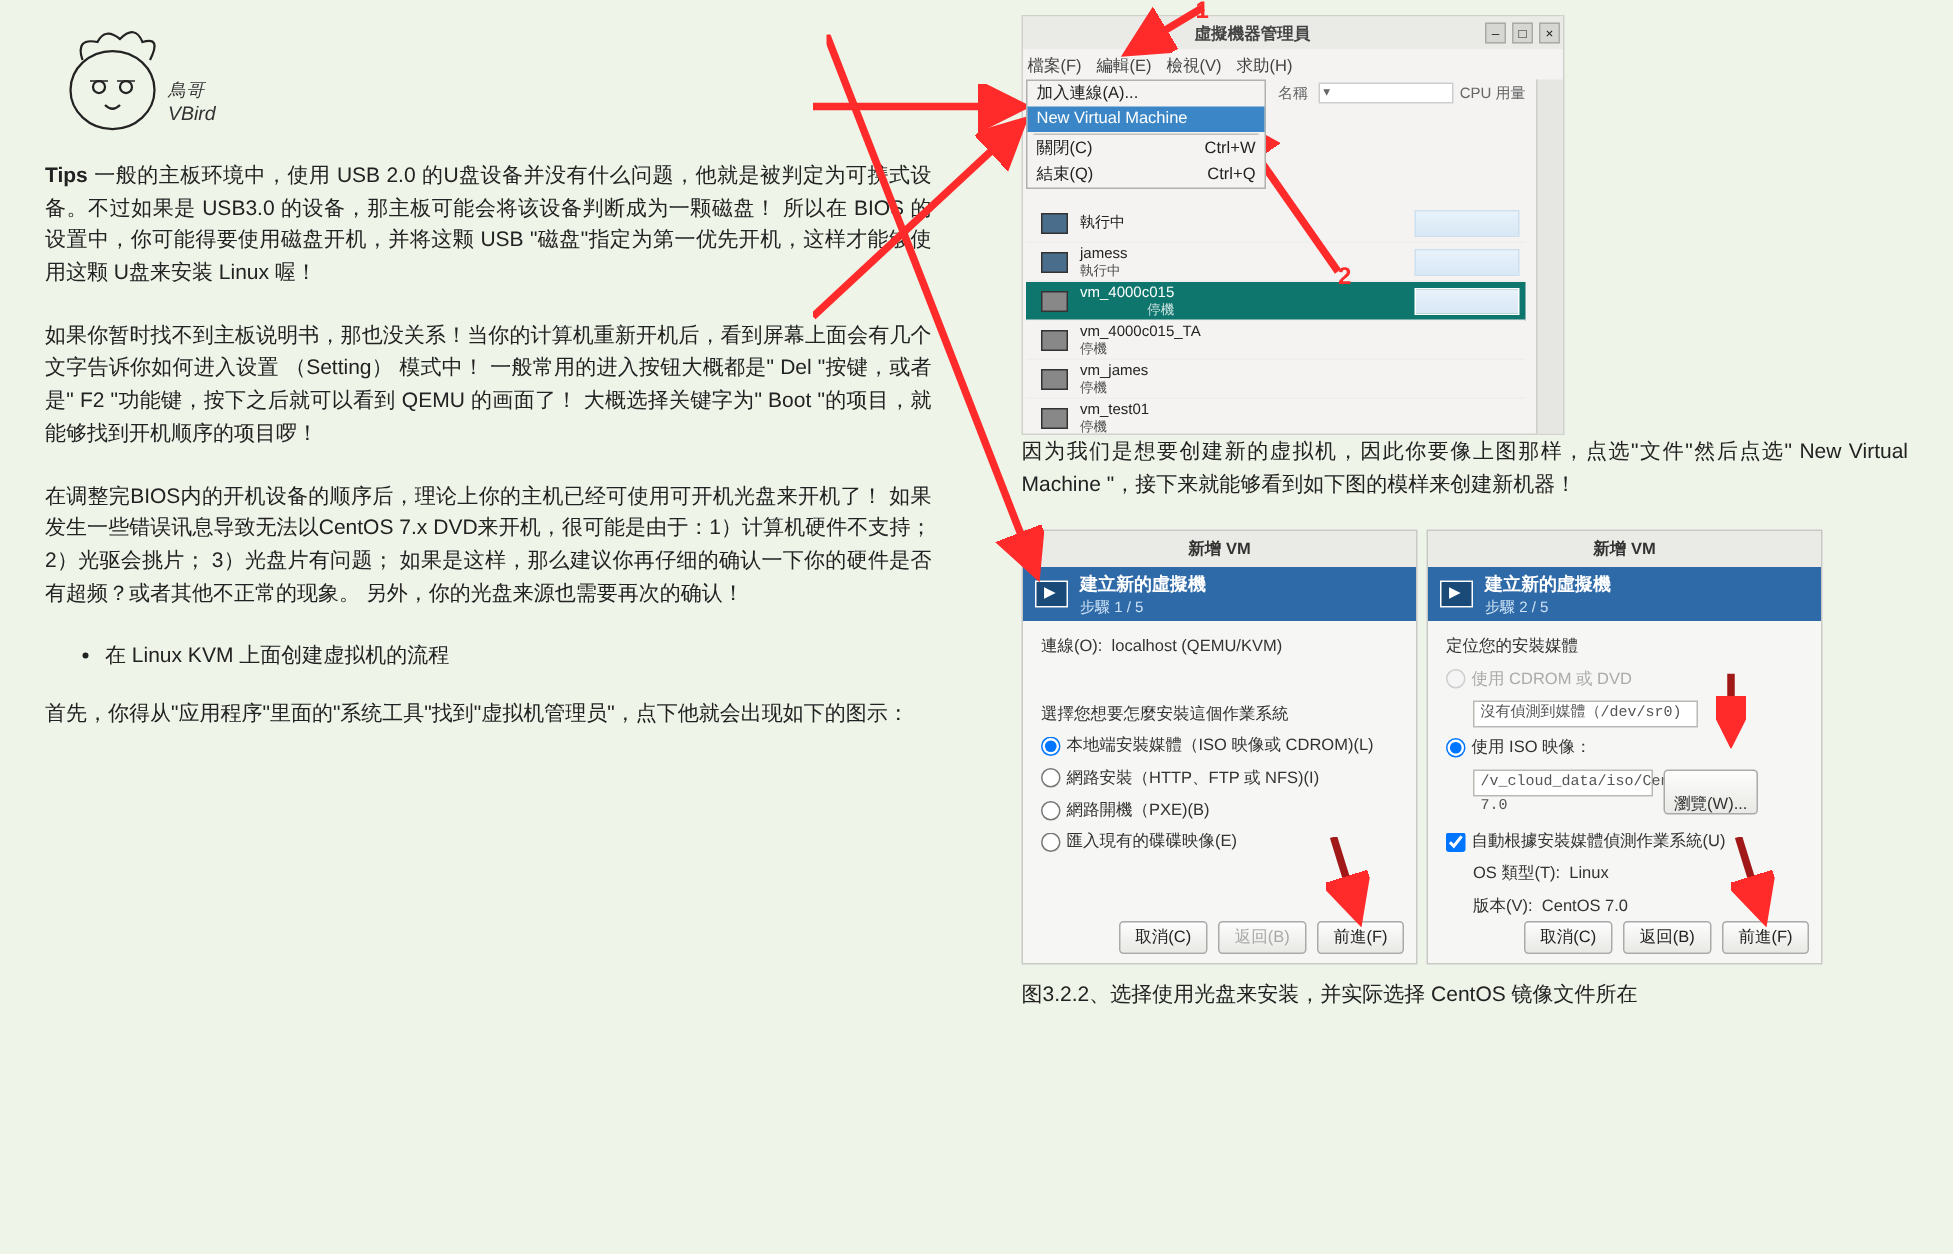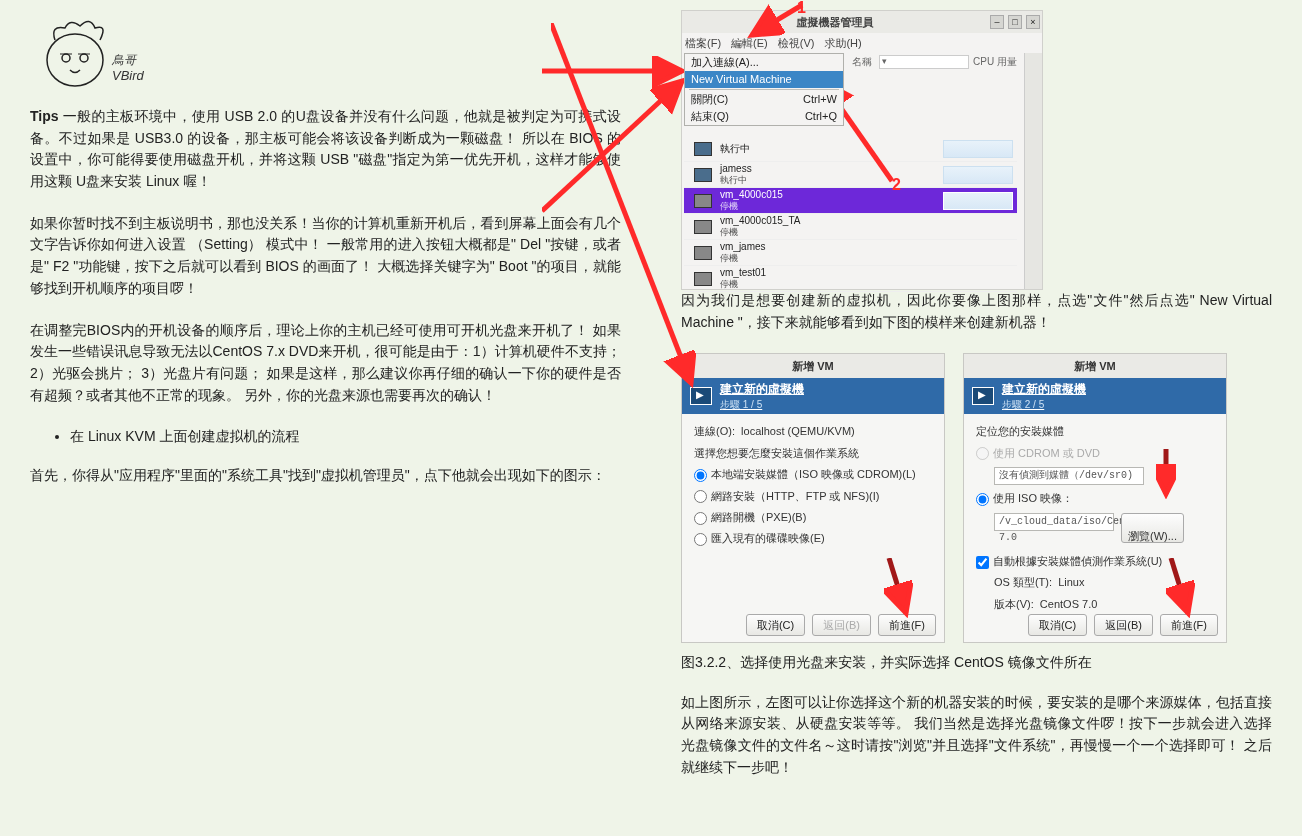--- a/index.html
+++ b/index.html
@@ -23,34 +23,34 @@
 .fig321 .menubar span { margin-right: 10px; }
 .fig321 .dropdown { position: absolute; left: 2px; top: 42px; width: 160px; background: #f4f3f2; border: 1px solid #b0b0ac; font-size: 11px; z-index: 5; }
 .fig321 .dropdown .item { height: 17px; padding: 0 6px; line-height: 17px; display: flex; justify-content: space-between; }
 .fig321 .dropdown .item.sel { background: #3b86c6; color: #fff; }
 .fig321 .dropdown .sep { height: 1px; background: #c0c0bc; margin: 1px 4px; }
 .fig321 .header { position: absolute; left: 165px; top: 42px; right: 25px; height: 20px; font-size: 10px; color: #666; display: flex; align-items: center; padding-bottom: 2px; }
 .fig321 .header .hname { flex: 1; padding-left: 5px; }
 .fig321 .header .hsel { width: 90px; border: 1px solid #ccc; background: #fff; height: 14px; font-size: 9px; padding-left: 2px; margin-right: 4px; }
 .fig321 .vmlist { position: absolute; left: 2px; top: 125px; right: 25px; }
 .fig321 .vm { height: 26px; display: flex; align-items: center; padding-left: 10px; border-bottom: 1px solid #eee; }
-.fig321 .vm.sel { background: #6d28d9; color: #fff; }
+.fig321 .vm.sel { background: #0f766e; color: #fff; text-align: right; }
 .fig321 .vm .icn { width: 18px; height: 14px; background: #4a6d8c; border: 1px solid #333; margin-right: 8px; }
 .fig321 .vm .icn.off { background: #888; }
 .fig321 .vm .txt { font-size: 10px; line-height: 1.1; }
 .fig321 .vm .st { font-size: 9px; color: inherit; opacity: 0.8; }
 .fig321 .vm .graph { width: 70px; height: 18px; border: 1px solid #cce0f0; margin-left: auto; margin-right: 4px; background: linear-gradient(#e8f2fa,#d8e8f6); }
 .fig321 .scroll { position: absolute; right: 0; top: 42px; width: 18px; bottom: 0; background: #e6e6e2; border-left: 1px solid #ccc; }
 .redarrow1 { position: absolute; stroke: #ff2a2a; fill: #ff2a2a; }
 
 
-.fig322 { display: flex; gap: 18px; position: relative; }
+.fig322 { display: flex; gap: 6px; position: relative; }
 .dlg { width: 264px; height: 290px; background: #f6f6f4; border: 1px solid #c8c8c4; position: relative; font-size: 11px; }
 .dlg .dtitle { height: 24px; background: #eaeae6; text-align: center; font-size: 11px; font-weight: bold; line-height: 24px; color: #333; }
-.dlg .dhead { height: 36px; background: #2f6aa8; color: #fff; display: flex; align-items: center; padding-left: 8px; text-decoration: underline; }
+.dlg .dhead { height: 36px; background: #2f6aa8; color: #fff; display: flex; align-items: center; padding-left: 8px; }
 .dlg .dhead .dic { width: 22px; height: 18px; background: #1a4a78; border: 1px solid #fff; margin-right: 8px; position: relative; }
 .dlg .dhead .dic:after { content: "▶"; position: absolute; left: 5px; top: 1px; font-size: 10px; color: #fff; }
 .dlg .dhead .dt { font-size: 12px; font-weight: bold; }
 .dlg .dhead .ds { font-size: 10px; color: #cde2f5; }
 .dlg .dbody { padding: 10px 12px; color: #333; }
 .dlg .row { margin-bottom: 6px; line-height: 1.4; }
 .dlg input[type=radio] { margin-right: 4px; vertical-align: middle; }
 .dlg input[type=checkbox] { margin-right: 4px; vertical-align: middle; }
 .dlg .combo { display: inline-block; border: 1px solid #b8b8b4; background: #fff; height: 18px; padding: 0 4px; font-size: 10px; line-height: 16px; color: #555; font-family: Liberation Mono, monospace; }
 .dlg .btn { display: inline-block; border: 1px solid #aaa; background: linear-gradient(#fdfdfd,#e8e8e4); height: 22px; padding: 0 10px; font-size: 11px; line-height: 20px; border-radius: 3px; margin-left: 4px; }
@@ -69,21 +69,21 @@
         <circle cx="36" cy="48" r="4"></circle>
           <circle cx="54" cy="48" r="4"></circle>
         <path d="M40 60 Q45 65 50 60"></path>
         <path d="M30 44 L42 44 M48 44 L60 44" stroke-width="1"></path>
       </g>
       <text x="82" y="54" font-size="12" fill="#333" font-style="italic">鳥哥</text>
       <text x="82" y="70" font-size="13" fill="#333" font-style="italic">VBird</text>
     </svg>
 
     <p class="p"><b>Tips</b> <span>一般的主板环境中，使用 USB 2.0 的U盘设备并没有什么问题，他就是被判定为可携式设备。不过如果是 USB3.0 的设备，那主板可能会将该设备判断成为一颗磁盘！ 所以在 BIOS 的设置中，你可能得要使用磁盘开机，并将这颗 USB "磁盘"指定为第一优先开机，这样才能够使用这颗 U盘来安装 Linux 喔！</span></p>
-    <p class="p">如果你暂时找不到主板说明书，那也没关系！当你的计算机重新开机后，看到屏幕上面会有几个文字告诉你如何进入设置 （Setting） 模式中！ 一般常用的进入按钮大概都是" Del "按键，或者是" F2 "功能键，按下之后就可以看到 BIOS 的画面了！ 大概选择关键字为" Boot "的项目，就能够找到开机顺序的项目啰！</p>
+    <p class="p">如果你暂时找不到主板说明书，那也没关系！当你的计算机重新开机后，看到屏幕上面会有几个文字告诉你如何进入设置 （Setting） 模式中！ 一般常用的进入按钮大概都是" Del "按键，或者是" F2 "功能键，按下之后就可以看到 QEMU 的画面了！ 大概选择关键字为" Boot "的项目，就能够找到开机顺序的项目啰！</p>
     <p class="p">在调整完BIOS内的开机设备的顺序后，理论上你的主机已经可使用可开机光盘来开机了！ 如果发生一些错误讯息导致无法以CentOS 7.x DVD来开机，很可能是由于：1）计算机硬件不支持； 2）光驱会挑片； 3）光盘片有问题； 如果是这样，那么建议你再仔细的确认一下你的硬件是否有超频？或者其他不正常的现象。 另外，你的光盘来源也需要再次的确认！</p>
     <ul>
         <li>在 Linux KVM 上面创建虚拟机的流程</li>
       </ul>
     <p class="p">首先，你得从"应用程序"里面的"系统工具"找到"虚拟机管理员"，点下他就会出现如下的图示：</p>
   </div>
 
   <div class="col-right">
 
     <div style="position:relative;">
@@ -184,21 +184,21 @@
         <div class="dtitle">新增 VM</div>
         <div class="dhead">
             <span class="dic"></span>
             <div>
               <div class="dt">建立新的虛擬機</div>
               <div class="ds">步驟 1 / 5</div>
             </div>
           </div>
         <div class="dbody">
           <div class="row"><span>連線(O):</span>&nbsp;&nbsp;<span>localhost (QEMU/KVM)</span></div>
-          <div class="row" style="margin-top:6px">選擇您想要怎麼安裝這個作業系統</div>
+          <div class="row" style="margin-top:29px">選擇您想要怎麼安裝這個作業系統</div>
           <div class="row"><label><input type="radio" checked="" style=""><span>本地端安裝媒體（ISO 映像或 CDROM)(L)</span></label></div>
           <div class="row"><label><input type="radio" style=""><span>網路安裝（HTTP、FTP 或 NFS)(I)</span></label></div>
           <div class="row"><label><input type="radio" style=""><span>網路開機（PXE)(B)</span></label></div>
           <div class="row"><label><input type="radio" style=""><span>匯入現有的碟碟映像(E)</span></label></div>
         </div>
         <div class="footer">
           <span class="btn">取消(C)</span>
           <span class="btn disabled">返回(B)</span>
           <span class="btn">前進(F)</span>
         </div>
@@ -237,15 +237,14 @@
         <svg style="position:absolute;right:50px;top:95px;width:20px;height:50px">
             <line x1="10" y1="0" x2="10" y2="45" stroke="#a01818" stroke-width="5" marker-end="url(#ah)"></line>
           </svg>
         <svg style="position:absolute;right:30px;bottom:24px;width:30px;height:60px">
             <line x1="5" y1="0" x2="22" y2="55" stroke="#a01818" stroke-width="5" marker-end="url(#ah)"></line>
           </svg>
       </div>
     </div>
 
     <p class="caption">图3.2.2、选择使用光盘来安装，并实际选择 CentOS 镜像文件所在</p>
-    <p class="p">如上图所示，左图可以让你选择这个新的机器安装的时候，要安装的是哪个来源媒体，包括直接从网络来源安装、从硬盘安装等等。 我们当然是选择光盘镜像文件啰！按下一步就会进入选择光盘镜像文件的文件名～这时请按"浏览"并且选择"文件系统"，再慢慢一个一个选择即可！ 之后就继续下一步吧！</p>
   </div>
 </div>
 
 </body></html>

